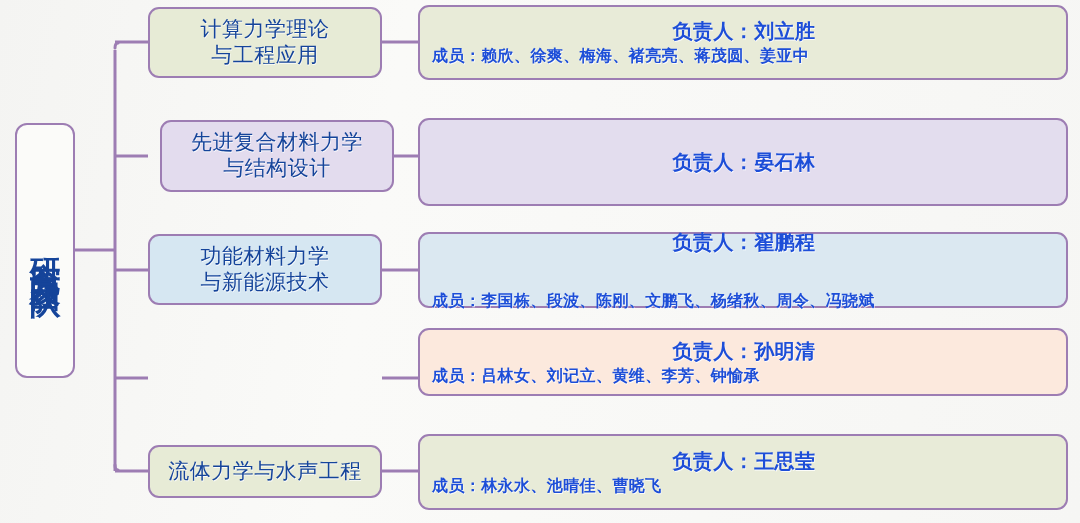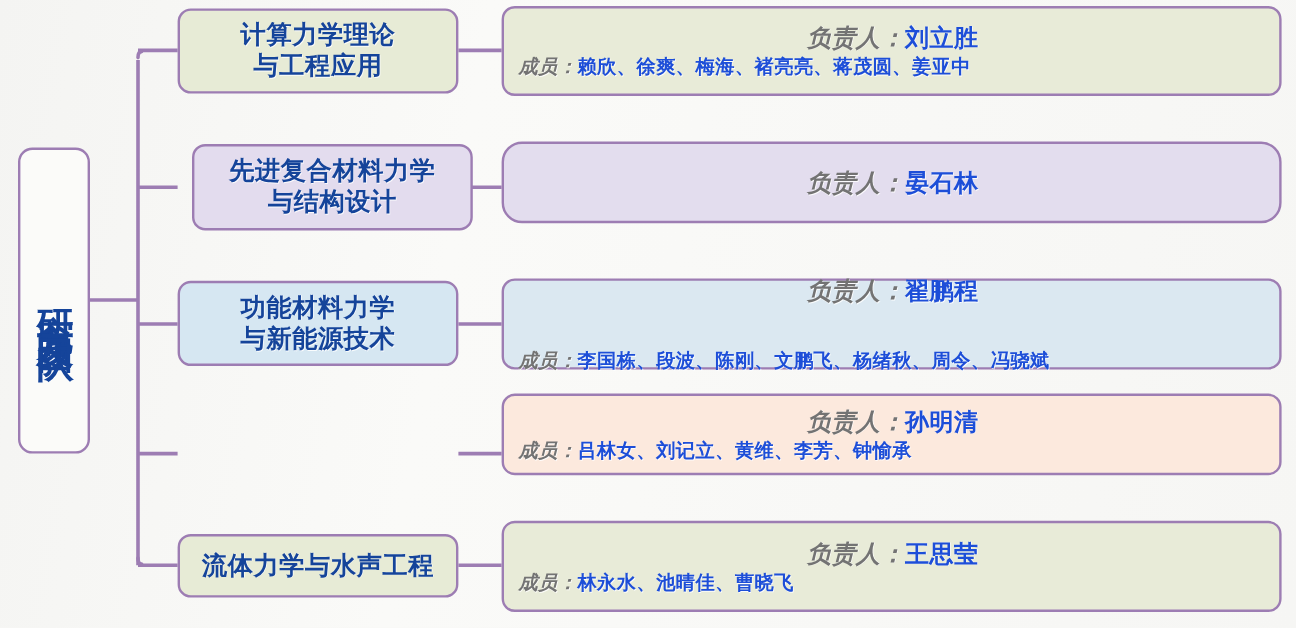--- a/index.html
+++ b/index.html
@@ -63,21 +63,21 @@
     border: 2.2px solid #9d7db3;
     border-radius: 11px;
     box-sizing: border-box;
     display: flex;
     align-items: center;
     justify-content: center;
     text-align: center;
   }
   .branch-label {
     font-size: 21px;
-    font-weight: bold;
+    font-weight: normal;
     color: #15449a;
     line-height: 1.22;
     letter-spacing: 0.5px;
     text-shadow: 0.6px 0.6px 0 rgba(255,255,255,0.85);
     white-space: pre-line;
     padding: 0 4px;
   }
 
   
   .detail-panel {
@@ -102,22 +102,21 @@
   }
   .members-line {
     text-align: left;
     font-size: 16px;
     font-weight: bold;
     line-height: 1.35;
     letter-spacing: 0.4px;
     text-shadow: 0.6px 0.6px 0 rgba(255,255,255,0.85);
   }
   .lbl {
-    color: #737373;
-    font-style: italic;
+    color: #1d4ed8;
   }
   .val {
     color: #1d4ed8;
   }
 </style>
 </head>
 <body>
 
 <div id="diagram">
 
@@ -161,21 +160,21 @@
     </div>
     <div class="members-line">
       <span class="lbl">成员：</span><span class="val">赖欣、徐爽、梅海、褚亮亮、蒋茂圆、姜亚中</span>
     </div>
   </div>
 
   <div class="branch-box" style="top:120px; height:72px; background:#e3dcee;margin-left:12px;">
     <span class="branch-label">先进复合材料力学
 与结构设计</span>
   </div>
-  <div class="detail-panel" style="top:118px; height:68px; background:#e3ddee;border-radius:17px;">
+  <div class="detail-panel" style="top:118px; height:88px; background:#e3ddee;">
     <div class="leader-line">
       <span class="lbl">负责人：</span><span class="val">晏石林</span>
     </div>
   </div>
 
   <div class="branch-box" style="top:234px; height:71px; background:#d6e7f2;">
     <span class="branch-label">功能材料力学
 与新能源技术</span>
   </div>
   <div class="detail-panel" style="top:232px; height:76px; background:#dbe8f1;gap:34px;">

